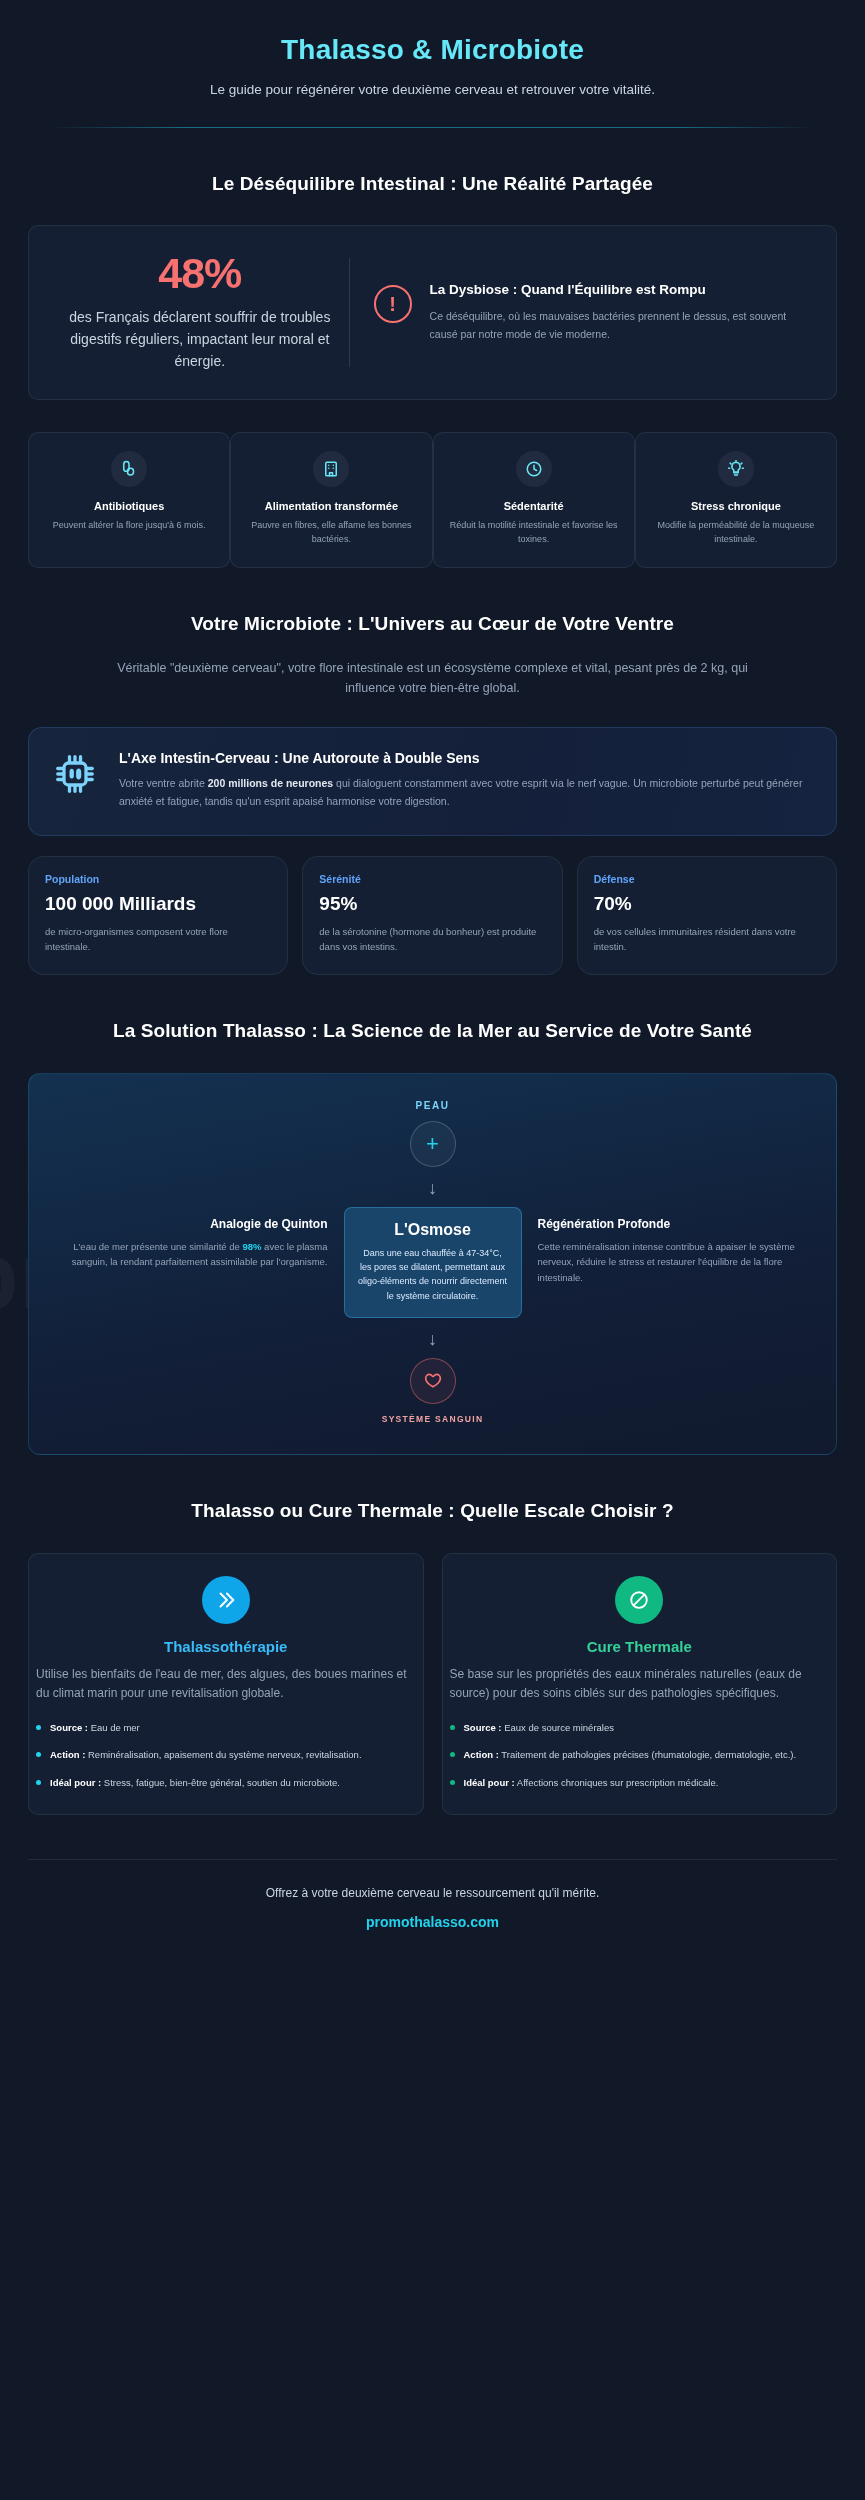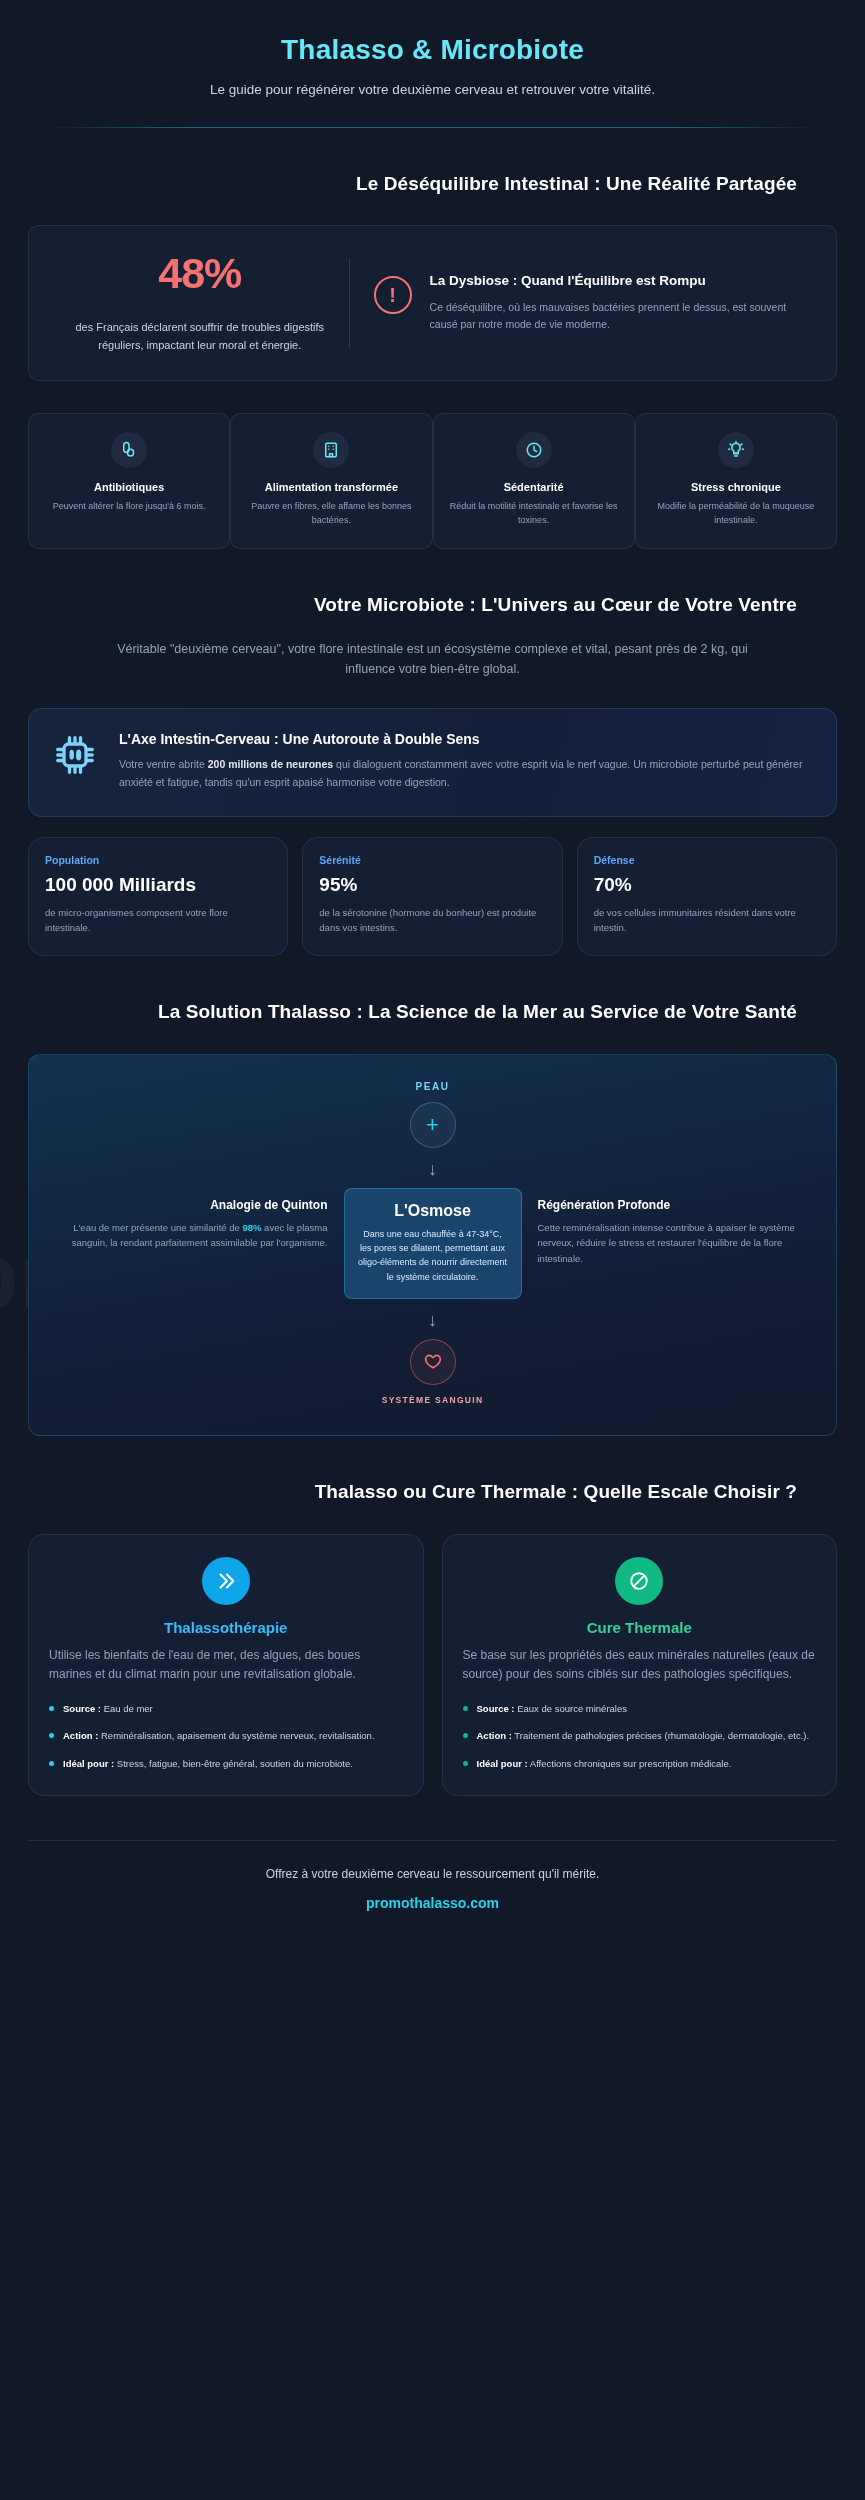--- a/index.html
+++ b/index.html
@@ -55,21 +55,21 @@
   }
   .hr-accent {
     height: 1px;
     background: linear-gradient(90deg, rgba(34,211,238,0) 0%, rgba(34,211,238,0.45) 18%, rgba(34,211,238,0.45) 82%, rgba(34,211,238,0) 100%);
     margin: 26px 20px 0;
   }
 
   
   .section { padding-top: 42px; }
   .sec-title {
-    text-align: right;
+    text-align: center;
     font-size: 19px;
     font-weight: 700;
     color: #ffffff;
     line-height: 1.45;
     padding: 0 40px;
     letter-spacing: 0.1px;
   }
   .sec-sub {
     text-align: center;
     font-size: 12.5px;
@@ -100,22 +100,22 @@
     padding: 0 14px;
   }
   .hero-big {
     font-size: 43px;
     font-weight: 700;
     color: #f87171;
     line-height: 1;
     letter-spacing: -1px;
   }
   .hero-desc {
-    margin-top: 24px;
-    font-size: 11px;
+    margin-top: 12px;
+    font-size: 14px;
     color: #cbd5e1;
     line-height: 1.55;
   }
   .hero-divider {
     width: 1px;
     align-self: stretch;
     background: rgba(148,163,184,0.2);
     margin: 6px 0;
   }
   .hero-right {
@@ -333,22 +333,22 @@
   
   .grid2 {
     margin-top: 28px;
     display: grid;
     grid-template-columns: repeat(2, 1fr);
     gap: 18px;
   }
   .cmp {
     background: #151f33;
     border: 1px solid rgba(148,163,184,0.13);
-    border-radius: 16px;
-    padding: 22px 20px 24px;
+    border-radius: 10px;
+    padding: 22px 7px 24px;
   }
   .cmp-badge {
     width: 48px; height: 48px;
     border-radius: 50%;
     margin: 0 auto 14px;
     display: flex; align-items: center; justify-content: center;
     color: #ffffff;
   }
   .cmp h3 {
     text-align: center;

